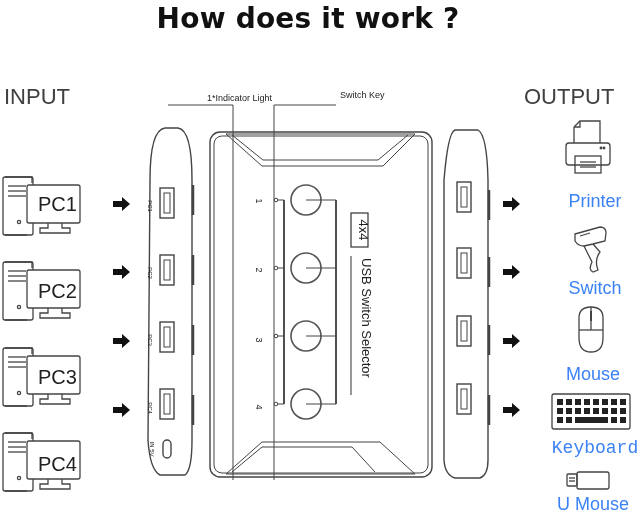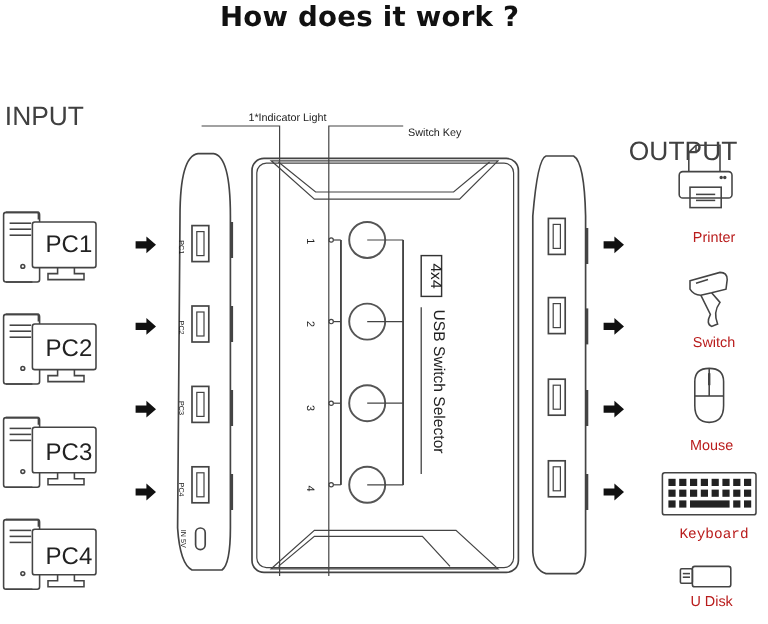--- a/index.html
+++ b/index.html
@@ -1,33 +1,33 @@
 <!DOCTYPE html>
 <html><head>
   <meta charset="utf-8">
   <style>
     html, body { margin: 0; padding: 0; background: #ffffff; }
     body { width: 640px; height: 520px; position: relative; overflow: hidden; font-family: "Liberation Sans", sans-serif; color: #1a1a1a; }
     .abs { position: absolute; }
-    .title { left: 0; width: 616px; top: 2px; text-align: center; font-family: "DejaVu Sans", sans-serif; font-weight: bold; font-size: 23px; color: #111; letter-spacing: 0.2px; }
+    .title { left: 0; width: 616px; top: 2px; text-align: center; font-family: "DejaVu Sans", sans-serif; font-weight: bold; font-size: 28px; color: #111; letter-spacing: 0.2px; }
     .section-label { font-size: 22px; color: #404040; top: 84px; }
     .callout { font-size: 9px; color: #222; }
     .pc-label { font-size: 20px; color: #222; }
-    .device-label { font-size: 12px; color: #b91c1c; text-align: center; width: 90px; }
+    .device-label { font-size: 18px; color: #3b82f6; text-align: center; width: 90px; }
     svg { position: absolute; left: 0; top: 0; }
   </style>
 </head>
 <body>
 
 <div class="abs title">How does it work ?</div>
 <div class="abs section-label" style="left:4px;">INPUT</div>
-<div class="abs section-label" style="left:524px;margin-top:29px;">OUTPUT</div>
+<div class="abs section-label" style="left:524px;">OUTPUT</div>
 
 <div class="abs callout" style="left:207px; top:93px;">1*Indicator Light</div>
-<div class="abs callout" style="left:340px; top:105px;text-align:center;">Switch Key</div>
+<div class="abs callout" style="left:340px; top:90px;text-align:center;">Switch Key</div>
 
 <svg width="640" height="520" viewBox="0 0 640 520">
   <g fill="none" stroke="#444" stroke-width="1.3">
 
     <g>
       <polyline points="168,105 233,105 233,480" stroke-width="1"></polyline>
     </g>
     <g>
       <polyline points="336,105 274,105 274,480" stroke-width="1"></polyline>
     </g>
@@ -284,13 +284,13 @@
 <div class="abs" style="left:144px; top:203px; font-size:6px; transform:rotate(90deg);">PC1</div>
 <div class="abs" style="left:144px; top:270px; font-size:6px; transform:rotate(90deg);">PC2</div>
 <div class="abs" style="left:144px; top:337px; font-size:6px; transform:rotate(90deg);">PC3</div>
 <div class="abs" style="left:144px; top:405px; font-size:6px; transform:rotate(90deg);">PC4</div>
 <div class="abs" style="left:144px; top:446px; font-size:6px; transform:rotate(90deg);">IN 5V</div>
 
 <div class="abs device-label" style="left:550px; top:191px;">Printer</div>
 <div class="abs device-label" style="left:550px; top:278px;">Switch</div>
 <div class="abs device-label" style="left:548px; top:364px;">Mouse</div>
 <div class="abs device-label" style="left:550px; top:438px;font-family:Liberation Mono, monospace;">Keyboard</div>
-<div class="abs device-label" style="left:548px; top:494px;">U Disk</div>
+<div class="abs device-label" style="left:548px; top:494px;">U Mouse</div>
 
 </body></html>

